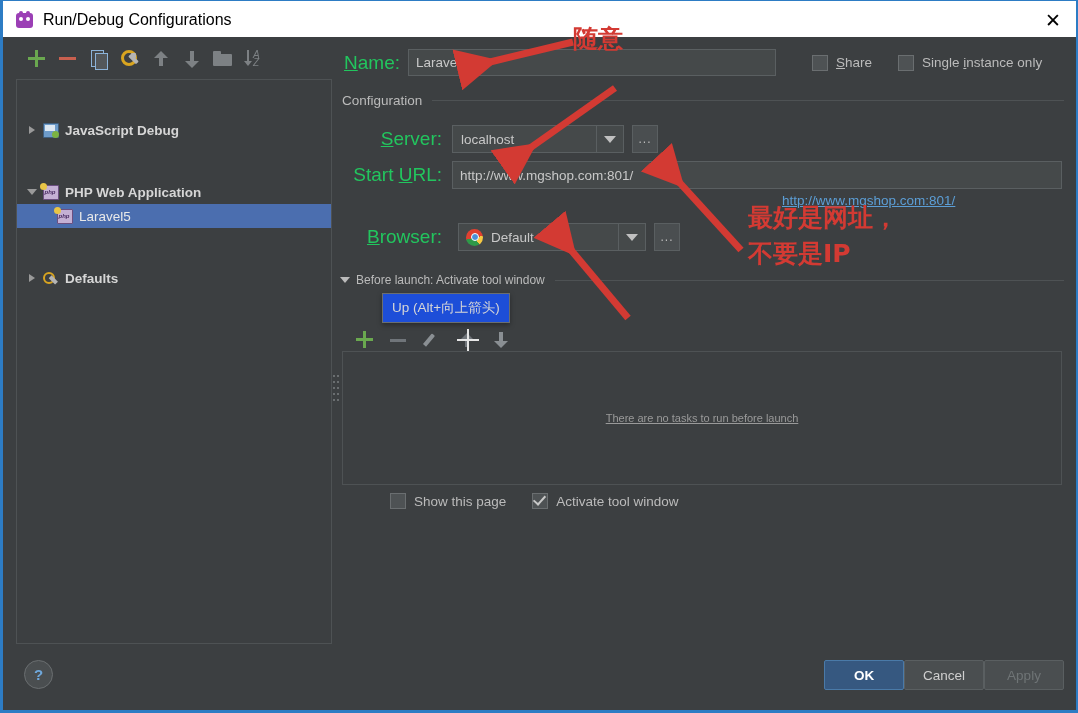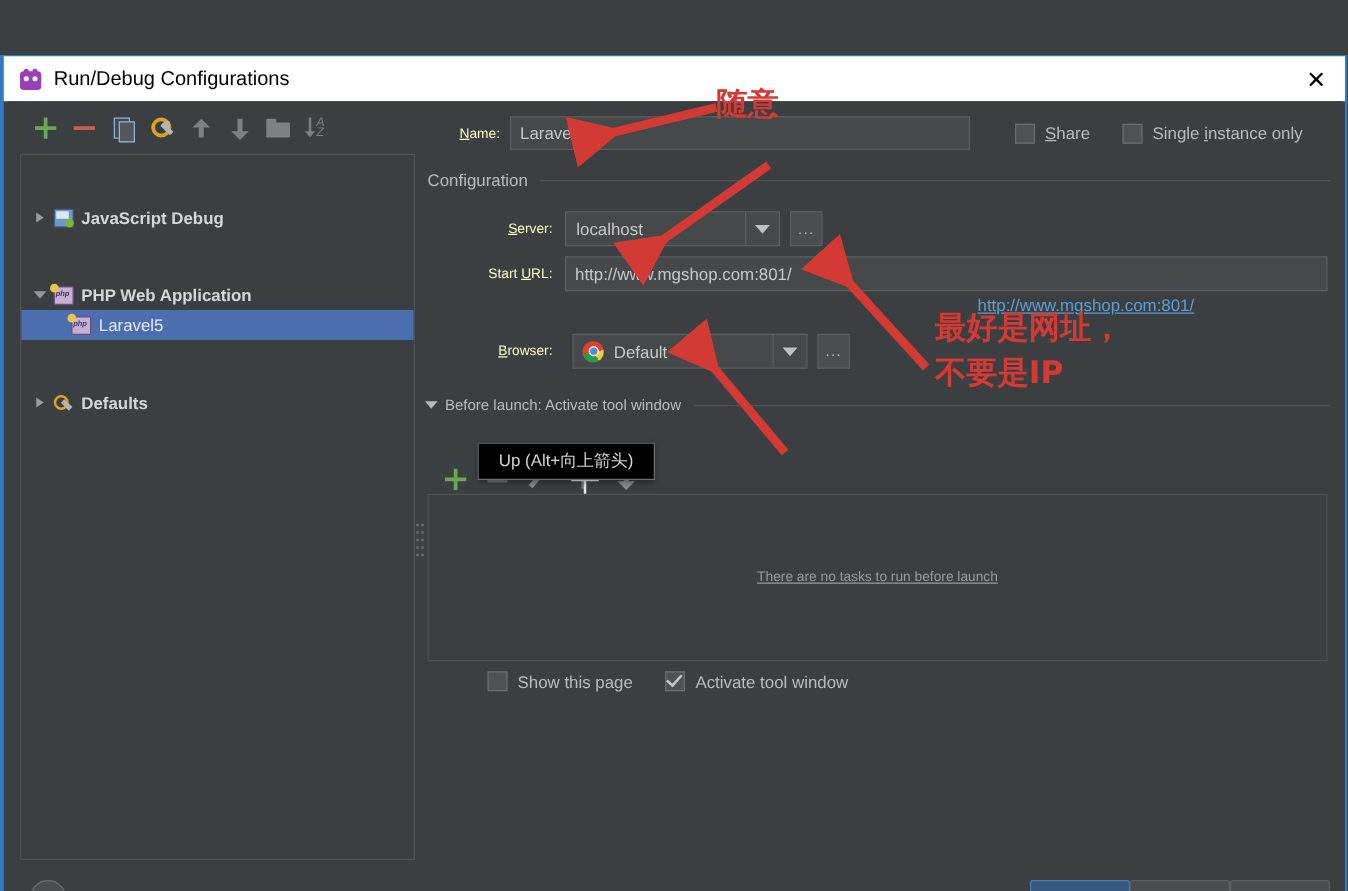--- a/index.html
+++ b/index.html
@@ -9,21 +9,21 @@
     font-family:"Liberation Sans","DejaVu Sans",sans-serif;
     font-size:13px;color:#bbbbbb;
     -webkit-font-smoothing:antialiased;
   }
   .dialog{position:relative;width:1078px;height:713px;box-sizing:border-box;
           border-left:3px solid #2d7cc4;border-right:2px solid #2d7cc4;
           border-bottom:3px solid #2d7cc4;background:#3c3f41;}
 
   
   .titlebar{height:37px;background:#ffffff;display:flex;align-items:center;
-            padding:2px 0 0 12px;box-sizing:border-box;border-top:1px solid #2d7cc4;margin-top:44px;}
+            padding:2px 0 0 12px;box-sizing:border-box;border-top:1px solid #2d7cc4;}
   .title-icon{width:19px;height:19px;margin-right:9px;flex:0 0 auto;position:relative;}
   .title-icon .gl{position:absolute;left:1px;top:2px;width:17px;height:15px;
       background:#9b3fb5;border-radius:3px;}
   .title-icon .gl:before{content:"";position:absolute;left:3px;top:-2px;width:4px;height:5px;
       background:#9b3fb5;border-radius:2px 2px 0 0;}
   .title-icon .gl:after{content:"";position:absolute;right:3px;top:-2px;width:4px;height:5px;
       background:#9b3fb5;border-radius:2px 2px 0 0;}
   .title-icon .eye{position:absolute;left:4px;top:6px;width:4px;height:4px;background:#fff;border-radius:50%;}
   .title-icon .eye2{position:absolute;left:11px;top:6px;width:4px;height:4px;background:#fff;border-radius:50%;}
   .title-text{font-size:16px;color:#000;font-family:"Liberation Sans",sans-serif;}
@@ -85,21 +85,21 @@
   .ni-def .g{position:absolute;left:2px;top:2px;width:8px;height:8px;border-radius:50%;border:2.5px solid #d9a520;}
   .ni-def .w{position:absolute;left:8px;top:8px;width:9px;height:3.5px;background:#b4b4b4;transform:rotate(45deg);}
 
   .splitter{position:absolute;left:327px;top:336px;width:7px;height:24px;}
   .splitter i{display:block;width:2px;height:2px;background:#6a6e70;margin:2px 0;}
   .splitter .row{display:flex;gap:2px;}
 
   
   .right{position:absolute;left:334px;top:4px;right:10px;bottom:63px;}
   .row{display:flex;align-items:center;}
-  .lbl{color:#fef9c3;font-size:11px;text-align:right;}
+  .lbl{color:#22c55e;font-size:19px;text-align:right;}
   .u{text-decoration:underline;}
 
   .name-row{position:absolute;left:2px;top:8px;width:100%;display:flex;align-items:center;}
   .name-label{width:58px;text-align:right;margin-right:8px;}
   .field{background:#45494a;border:1px solid #5a5f61;color:#c8c8c8;
          font-size:13.5px;padding:4px 7px;box-sizing:border-box;outline:none;
          font-family:"Liberation Sans",sans-serif;}
   .name-field{width:368px;height:27px;}
   .chk-wrap{display:flex;align-items:center;margin-left:36px;}
   .cb{width:14px;height:14px;border:1px solid #6a6e70;background:#4e5254;display:inline-block;
@@ -140,23 +140,23 @@
       background:conic-gradient(from -30deg,#e04030 0deg 110deg,#f7c942 110deg 175deg,#2e9a48 175deg 285deg,#e04030 285deg 360deg);}
   .chrome:after{content:"";position:absolute;left:4.5px;top:4.5px;width:8px;height:8px;
       border-radius:50%;background:#4a90d9;border:1.5px solid #fff;box-sizing:border-box;}
 
   .before{position:absolute;left:0px;top:232px;right:0;display:flex;align-items:center;}
   .before .tri{width:0;height:0;border-left:5px solid transparent;border-right:5px solid transparent;
       border-top:6px solid #bbbbbb;margin-right:6px;}
   .before .t{font-size:12px;color:#bbbbbb;white-space:nowrap;}
   .before .line{flex:1;height:1px;background:#4e5254;margin-left:10px;}
 
-  .tooltip{position:absolute;left:42px;top:252px;background:#000000;border:1px solid #6a6e70;
-      color:#d6d6d6;font-size:13.5px;padding:5px 16px;white-space:nowrap;z-index:30;
-      box-shadow:0 2px 5px rgba(0,0,0,.35);margin-top:17px;}
+  .tooltip{position:absolute;left:42px;top:252px;background:#1d4ed8;border:1px solid #6a6e70;
+      color:#d6d6d6;font-size:13.5px;padding:5px 9px;white-space:nowrap;z-index:30;
+      box-shadow:0 2px 5px rgba(0,0,0,.35);}
 
   .bl-toolbar{position:absolute;left:12px;top:286px;display:flex;align-items:center;gap:8px;}
   .btb{width:26px;height:26px;position:relative;}
   .btb.ic-plus:before{background:#6aa84f;}
   .btb.ic-plus:after{background:#6aa84f;}
   .dm:before{content:"";position:absolute;left:4px;top:12px;width:16px;height:2.5px;background:#70757a;}
   .pen{position:absolute;left:7px;top:6px;width:4px;height:14px;background:#8a8f93;
       transform:rotate(40deg);border-radius:1px 1px 0 0;}
   .up-d:before{content:"";position:absolute;left:11px;top:10px;width:4px;height:10px;background:#70757a;}
   .up-d:after{content:"";position:absolute;left:6px;top:6px;border-left:7px solid transparent;

